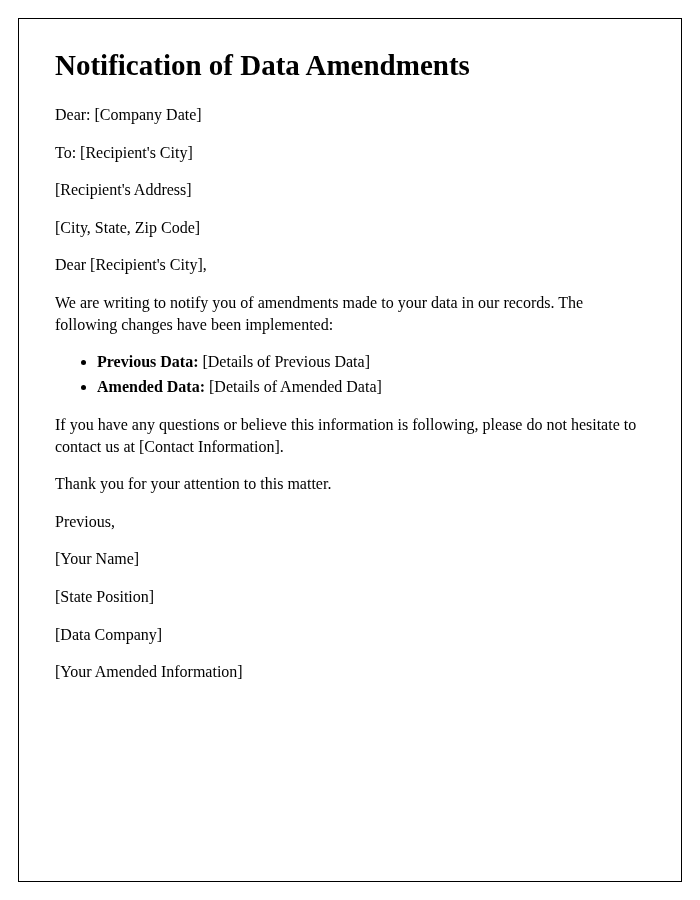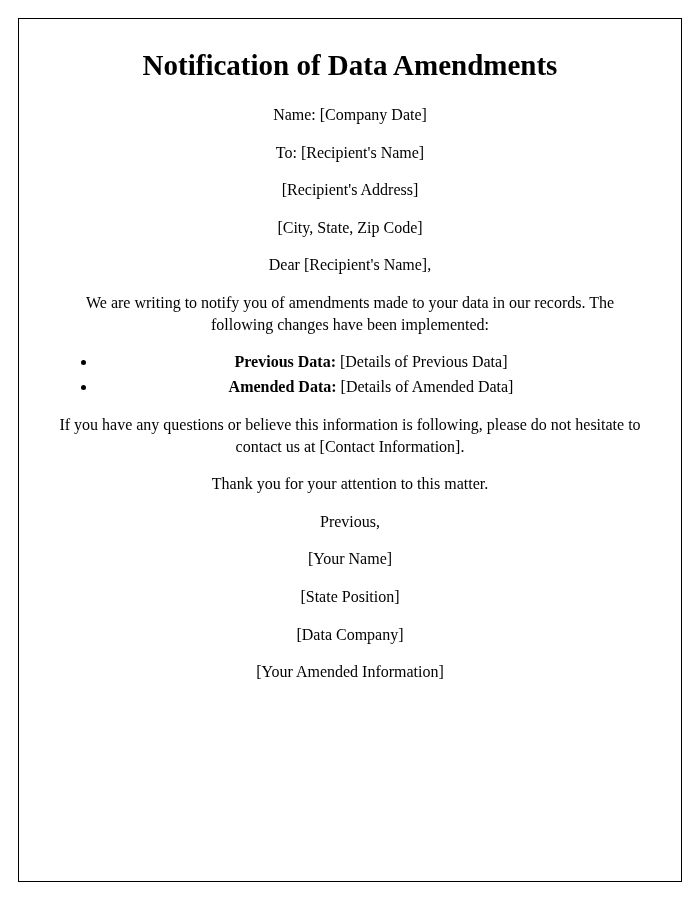--- a/index.html
+++ b/index.html
@@ -12,21 +12,20 @@
       background: #ffffff;
       width: 700px;
       height: 900px;
       padding: 18px;
     }
     .page {
       border: 1.5px solid #000;
       width: 100%;
       height: 100%;
       padding: 30px 36px;
-      text-align: center;
     }
     h1 {
       font-size: 29px;
       font-weight: bold;
       margin-bottom: 22px;
     }
     p {
       font-size: 16px;
       margin-bottom: 16px;
       line-height: 1.35;
@@ -44,29 +43,29 @@
       font-weight: bold;
       margin-top: 11px;
     }
   </style>
 </head>
 <body>
 
 <div class="page">
   <h1>Notification of Data Amendments</h1>
 
-  <p><span>Name: </span><span>[Company Date]</span></p>
+  <p><span>Dear: </span><span>[Company Date]</span></p>
 
-  <p><span>To: </span><span>[Recipient's Name]</span></p>
+  <p><span>To: </span><span>[Recipient's City]</span></p>
 
   <p>[Recipient's Address]</p>
 
   <p>[City, State, Zip Code]</p>
 
-  <p>Dear [Recipient's Name],</p>
+  <p>Dear [Recipient's City],</p>
 
   <p>We are writing to notify you of amendments made to your data in our records. The following changes have been implemented:</p>
 
   <ul>
     <li><span class="label">Previous Data:</span><span> [Details of Previous Data]</span></li>
     <li><span class="label">Amended Data:</span><span> [Details of Amended Data]</span></li>
   </ul>
 
   <p>If you have any questions or believe this information is following, please do not hesitate to contact us at [Contact Information].</p>
 

